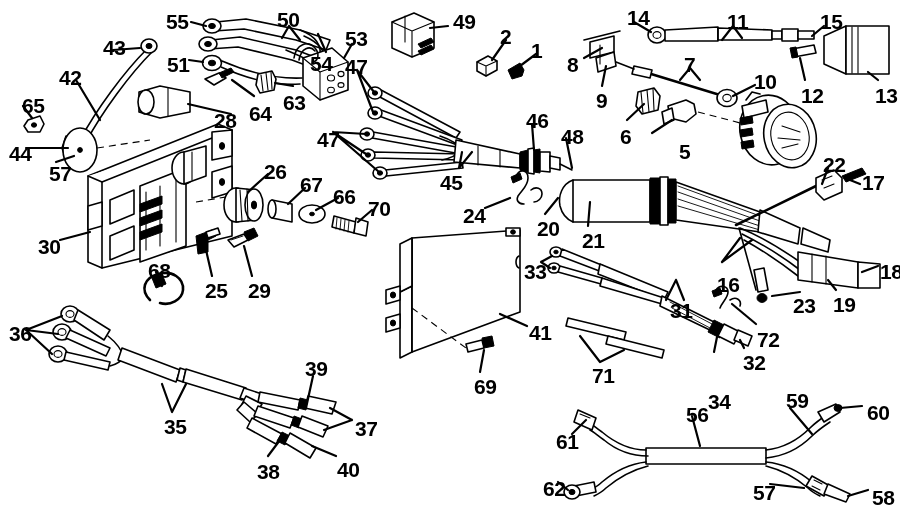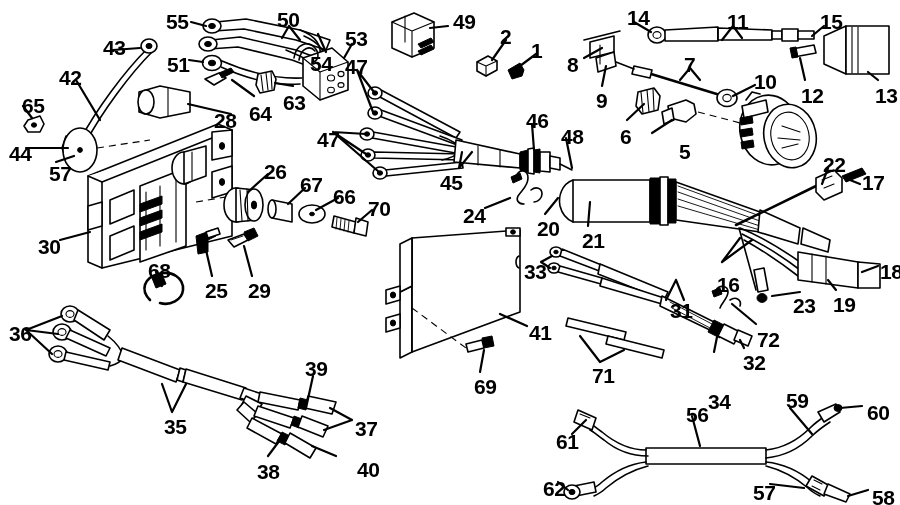--- a/index.html
+++ b/index.html
@@ -498,21 +498,21 @@
 <div class="num" style="left:38px;top:236px;">30</div>
 <div class="num" style="left:670px;top:267px;margin-top:33px;">31</div>
 <div class="num" style="left:743px;top:352px;">32</div>
 <div class="num" style="left:524px;top:261px;">33</div>
 <div class="num" style="left:708px;top:357px;margin-top:34px;">34</div>
 <div class="num" style="left:164px;top:416px;">35</div>
 <div class="num" style="left:9px;top:323px;">36</div>
 <div class="num" style="left:355px;top:418px;">37</div>
 <div class="num" style="left:257px;top:461px;">38</div>
 <div class="num" style="left:305px;top:358px;">39</div>
-<div class="num" style="left:337px;top:459px;margin-left:20px;">40</div>
+<div class="num" style="left:337px;top:459px;">40</div>
 <div class="num" style="left:529px;top:322px;">41</div>
 <div class="num" style="left:59px;top:67px;">42</div>
 <div class="num" style="left:103px;top:37px;">43</div>
 <div class="num" style="left:9px;top:143px;">44</div>
 <div class="num" style="left:440px;top:172px;">45</div>
 <div class="num" style="left:526px;top:110px;">46</div>
 <div class="num" style="left:345px;top:56px;">47</div>
 <div class="num" style="left:317px;top:129px;">47</div>
 <div class="num" style="left:561px;top:126px;">48</div>
 <div class="num" style="left:453px;top:11px;">49</div>

